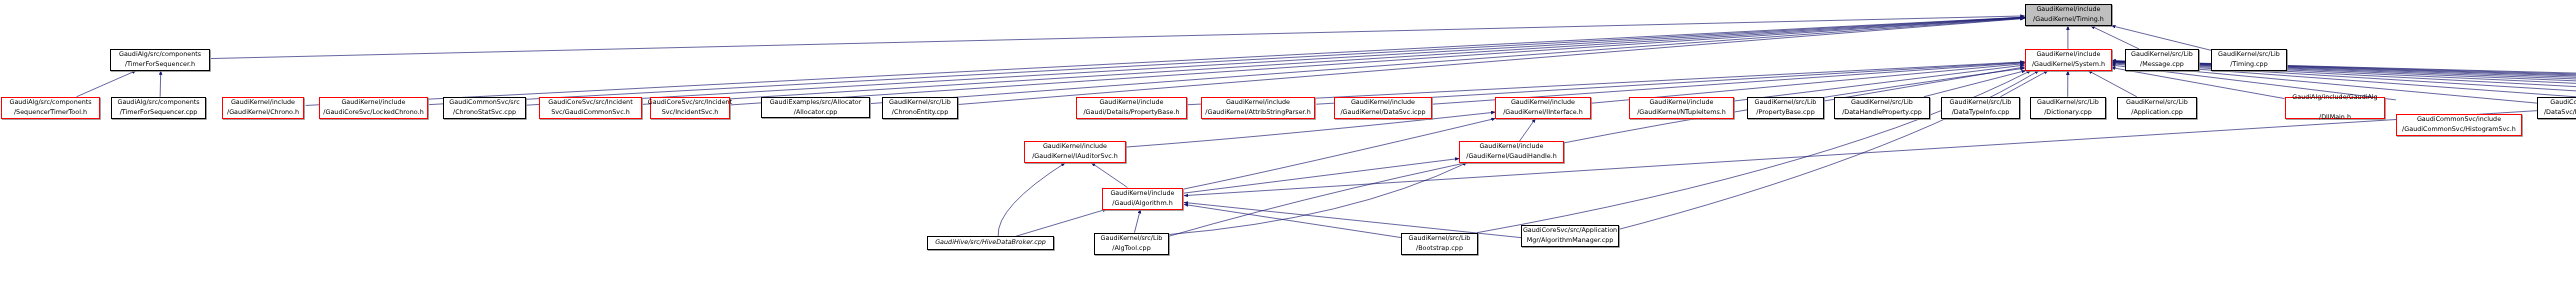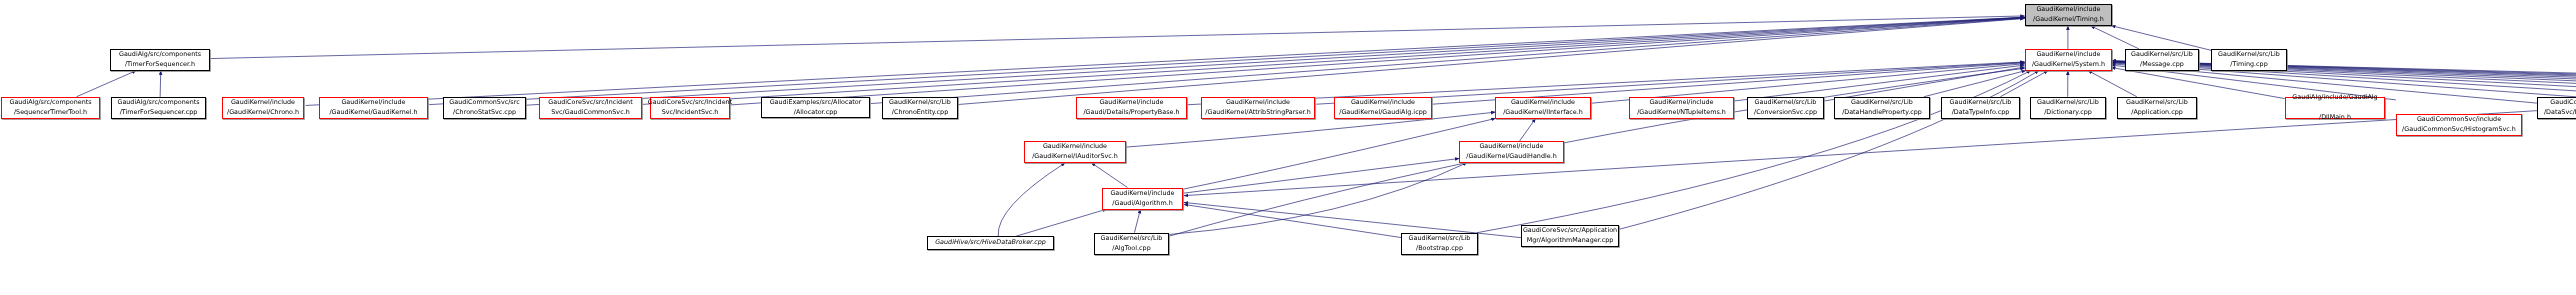--- a/index.html
+++ b/index.html
@@ -105,21 +105,21 @@
     <div class="node" style="left: 111px; top: 97px; width: 95px; height: 21.6px;">
       <div>GaudiAlg/src/components</div>
       <div>/TimerForSequencer.cpp</div>
     </div>
     <div class="node red" style="left: 222px; top: 97px; width: 82px; height: 21.6px;">
       <div>GaudiKernel/include</div>
       <div>/GaudiKernel/Chrono.h</div>
     </div>
     <div class="node red" style="left: 319px; top: 97px; width: 109px; height: 21.6px;">
       <div>GaudiKernel/include</div>
-      <div>/GaudiKernel/GaudiKernel.h</div>
+      <div>/GaudiCoreSvc/LockedChrono.h</div>
     </div>
     <div class="node" style="left: 443px; top: 97px; width: 83px; height: 21.6px;">
       <div>GaudiCommonSvc/src</div>
       <div>/ChronoStatSvc.cpp</div>
     </div>
     <div class="node red" style="left: 539px; top: 97px; width: 103px; height: 21.6px;">
       <div>GaudiCoreSvc/src/Incident</div>
       <div>Svc/GaudiCommonSvc.h</div>
     </div>
     <div class="node red" style="left: 650px; top: 97px; width: 80px; height: 21.6px;">
@@ -137,33 +137,33 @@
     <div class="node red" style="left: 1076px; top: 97px; width: 111px; height: 21.6px;">
       <div>GaudiKernel/include</div>
       <div>/Gaudi/Details/PropertyBase.h</div>
     </div>
     <div class="node red" style="left: 1201px; top: 97px; width: 114px; height: 21.6px;">
       <div>GaudiKernel/include</div>
       <div>/GaudiKernel/AttribStringParser.h</div>
     </div>
     <div class="node red" style="left: 1334px; top: 97px; width: 98px; height: 21.6px;">
       <div>GaudiKernel/include</div>
-      <div>/GaudiKernel/GaudiAlg.icpp</div>
+      <div>/GaudiKernel/DataSvc.icpp</div>
     </div>
     <div class="node red" style="left: 1495px; top: 97px; width: 96px; height: 21.6px;">
       <div>GaudiKernel/include</div>
       <div>/GaudiKernel/IInterface.h</div>
     </div>
     <div class="node red" style="left: 1629px; top: 97px; width: 105px; height: 21.6px;">
       <div>GaudiKernel/include</div>
       <div>/GaudiKernel/NTupleItems.h</div>
     </div>
     <div class="node" style="left: 1747px; top: 97px; width: 77px; height: 21.6px;">
       <div>GaudiKernel/src/Lib</div>
-      <div>/ConversionSvc.cpp</div>
+      <div>/PropertyBase.cpp</div>
     </div>
     <div class="node" style="left: 1834px; top: 97px; width: 96px; height: 21.6px;">
       <div>GaudiKernel/src/Lib</div>
       <div>/DataHandleProperty.cpp</div>
     </div>
     <div class="node" style="left: 1941px; top: 97px; width: 79px; height: 21.6px;">
       <div>GaudiKernel/src/Lib</div>
       <div>/DataTypeInfo.cpp</div>
     </div>
     <div class="node" style="left: 2030px; top: 97px; width: 76px; height: 21.6px;">

